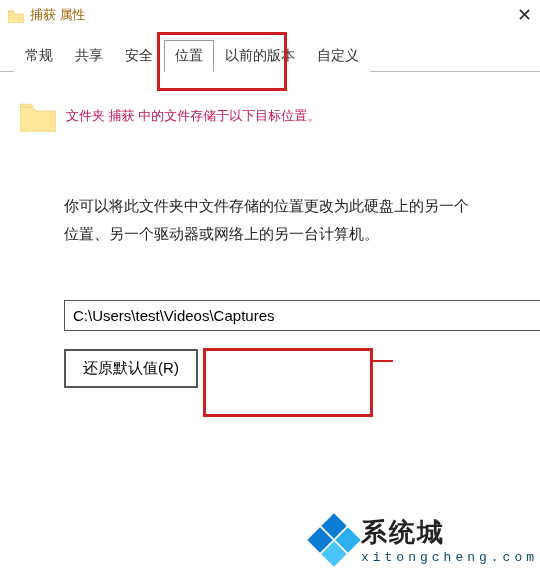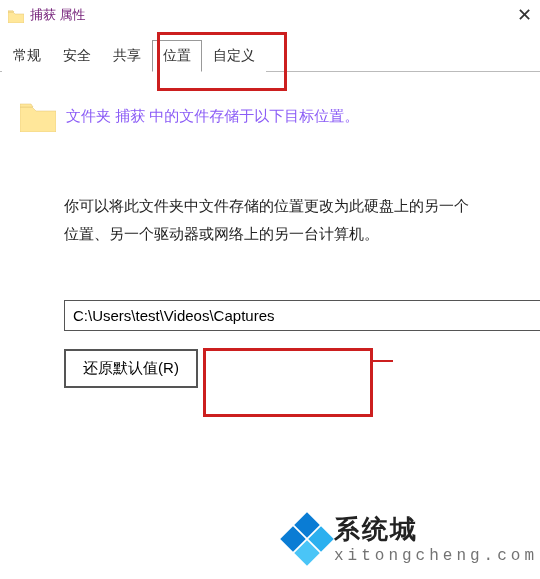--- a/index.html
+++ b/index.html
@@ -23,35 +23,35 @@
       background: #fff;
     }
     .titlebar .folder-small {
       width: 16px;
       height: 13px;
       margin-right: 6px;
       display: inline-block;
     }
     .titlebar-title {
       font-size: 13px;
-      color: #701a75;
+      color: #a16207;
       flex: 1;
     }
     .close-x {
       font-size: 18px;
       color: #333;
       width: 30px;
       text-align: right;
       cursor: pointer;
       font-weight: 300;
     }
     .tab-strip {
       display: flex;
       align-items: flex-end;
-      padding-left: 2px;
+      padding-left: 14px;
       margin-top: 6px;
       height: 36px;
     }
     .tab {
       padding: 6px 10px;
       font-size: 14px;
       color: #333;
       background: #fff;
       cursor: pointer;
       border: 1px solid transparent;
@@ -89,22 +89,22 @@
       height: 30px;
       margin-right: 10px;
       margin-top: -2px;
     }
     .folder-svg-body {
       fill: #ffe79a;
       stroke: #e0c070;
       stroke-width: 0.5;
     }
     .desc1 {
-      font-size: 15px;
-      color: #8b5cf6;
+      font-size: 13px;
+      color: #be185d;
       line-height: 24px;
     }
     .desc2 {
       font-size: 15px;
       color: #222;
       line-height: 28px;
       margin: 60px 34px 12px 44px;
     }
     .path-field {
       margin: 52px 0 0 44px;
@@ -184,44 +184,45 @@
       flex-direction: column;
     }
     .wm-main {
       font-size: 26px;
       font-weight: bold;
       color: #222;
       letter-spacing: 2px;
       text-shadow: 0 0 3px #fff, 0 0 3px #fff;
     }
     .wm-sub {
-      font-size: 16px;
-      color: #737373;
+      font-size: 13px;
+      color: #0c4a6e;
       letter-spacing: 4px;
     }
   </style>
 </head>
 <body>
 
 <div class="titlebar">
   <span class="folder-small">
     <svg viewBox="0 0 16 13">
       <path class="folder-svg-body" d="M0 2 L5 2 L7 4 L16 4 L16 13 L0 13 Z"></path>
       <path class="folder-svg-body" d="M0 2 L0 0.8 L5 0.8 L6 2 Z"></path>
     </svg>
   </span>
   <span class="titlebar-title">捕获 属性</span>
   <span class="close-x">✕</span>
 </div>
 
 <div class="tab-strip">
   <div class="tab">常规</div>
+  <div class="tab">共享</div>
   <div class="tab">安全</div>
-  <div class="tab">共享</div>
   <div class="tab active">位置</div>
+  <div class="tab">以前的版本</div>
   <div class="tab">自定义</div>
 </div>
 <div class="hr-line"></div>
 
 <div class="red-box-tab"></div>
 
 <div class="content">
   <div class="folder-row">
     <span class="folder-large">
       <svg viewBox="0 0 36 30">

